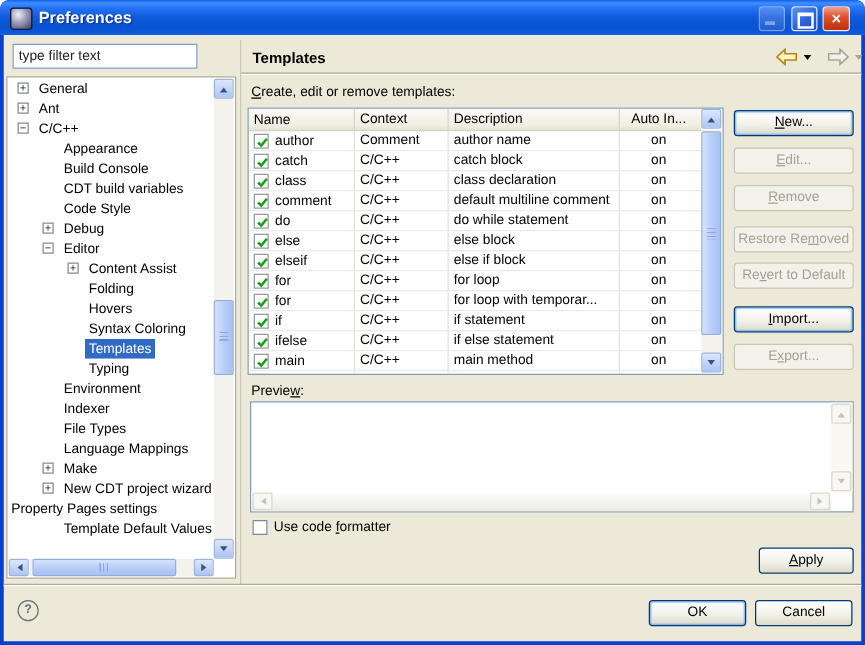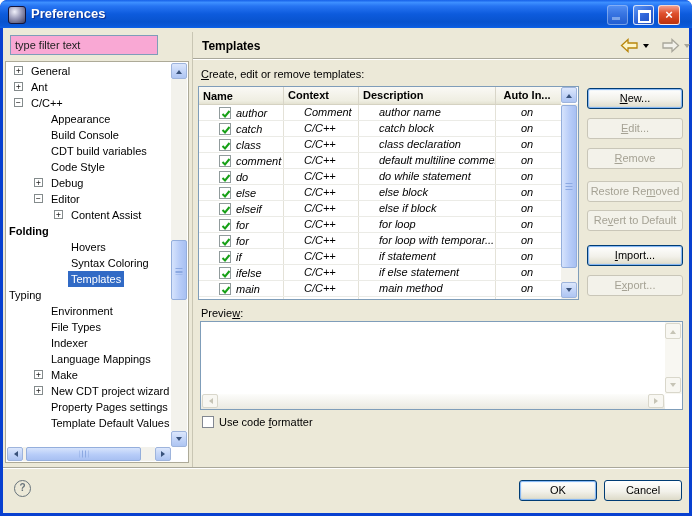--- a/index.html
+++ b/index.html
@@ -15,21 +15,21 @@
   .btn-min{left:607px;background:linear-gradient(180deg,#7FA8F2,#3E6BD6);opacity:.5;}
   .btn-min::after{content:'';position:absolute;left:4px;bottom:4px;width:8px;height:3px;background:#EAF1FF;}
   .btn-max{left:633px;background:linear-gradient(145deg,#5C96F5 0%,#2E63D8 55%,#1E4FC0 100%);}
   .btn-max::after{content:'';position:absolute;left:4px;top:4px;width:9px;height:8px;border:2px solid #fff;border-top-width:3px;}
   .btn-close{left:658px;width:22px;background:linear-gradient(180deg,#F29D8B 0%,#E0522F 40%,#C93A16 80%,#B93310 100%);
     color:#fff;font-weight:bold;font-size:13px;text-align:center;line-height:18px;}
   
   .wbody{position:absolute;left:3px;top:28px;width:686px;height:485px;background:#ECE9D8;}
   
   .filter-input{position:absolute;left:7px;top:7px;width:148px;height:20px;box-sizing:border-box;
-    border:1px solid #7F9DB9;background:#f9a8d4;font:11px "Liberation Sans",sans-serif;color:#222;padding:2px 4px;}
+    border:1px solid #7F9DB9;background:#ffffff;font:11px "Liberation Sans",sans-serif;color:#222;padding:2px 4px;}
   .tree-box{position:absolute;left:2px;top:33px;width:184px;height:402px;background:#fff;border:1px solid #ADAA98;box-sizing:border-box;}
   .tree-rows{position:absolute;left:0;top:1px;width:164px;height:384px;overflow:hidden;}
   .tree-row{position:relative;height:16px;line-height:16px;white-space:nowrap;overflow:hidden;cursor:default;}
   .expander{position:absolute;top:3px;width:9px;height:9px;border:1px solid #848B8C;background:#fff;box-sizing:border-box;
     font:8px "DejaVu Sans Mono",monospace;line-height:7px;text-align:center;color:#222;}
   .tree-label{display:inline-block;padding:0 3px;}
   .tree-row.selected .tree-label{background:var(--sel,#316AC5);color:#fff;}
   
   .sb-btn{position:absolute;box-sizing:border-box;border:1px solid #9EB4DC;border-radius:2px;
     background:linear-gradient(180deg,#DCE7FC 0%,#C1D3F7 55%,#AEC5F2 100%);display:flex;align-items:center;justify-content:center;color:#39527B;}
@@ -52,25 +52,25 @@
   .nav-icons{position:absolute;left:617px;top:10px;display:flex;align-items:center;gap:4px;}
   .caret{width:0;height:0;border:3px solid transparent;border-top:4px solid #000;margin-top:4px;}
   .caret.dis{border-top-color:#A8A69A;}
   .hsep{position:absolute;height:1px;background:#A9A79A;box-shadow:0 1px 0 #FFFFFF;}
   
   .create-label{position:absolute;left:198px;top:40px;}
   u{text-decoration:underline;}
   
   .tmpl-table{position:absolute;left:195px;top:58px;width:381px;height:214px;background:#fff;border:1px solid #7F9DB9;box-sizing:border-box;overflow:hidden;}
   .thead{position:absolute;left:0;top:0;right:17px;height:17px;display:flex;
-    background:linear-gradient(180deg,#FAF9F5 0%,#EFEEE2 80%,#E4E2D2 100%);border-bottom:1px solid #D5D2C2;font-weight:bold;}
+    background:linear-gradient(180deg,#FAF9F5 0%,#EFEEE2 80%,#E4E2D2 100%);border-bottom:1px solid #D5D2C2;}
   .th{box-sizing:border-box;padding:2px 4px;border-right:1px solid #D8D5C8;white-space:nowrap;overflow:hidden;}
   .tbody{position:absolute;left:0;top:18px;right:17px;bottom:0;overflow:hidden;}
   .trow{display:flex;height:15px;line-height:14px;border-bottom:1px solid #EBEBE6;}
-  .td{box-sizing:border-box;padding:0 20px;border-right:1px solid #E4E2D8;white-space:nowrap;overflow:hidden;font-style:italic;}
+  .td{box-sizing:border-box;padding:0 4px;border-right:1px solid #E4E2D8;white-space:nowrap;overflow:hidden;}
   .c-name{width:85px;display:flex;align-items:center;gap:5px;}
   .c-ctx{width:75px;}
   .c-desc{width:137px;}
   .c-auto{width:62px;text-align:center;border-right:none;}
   .chk{width:12px;height:12px;flex:0 0 12px;border:1px solid #919B9C;background:#fff;box-sizing:border-box;position:relative;}
   .chk svg{position:absolute;left:0;top:0;}
   .tbl-vscroll{position:absolute;top:17px;right:0;bottom:0;width:17px;background:#F3F2EC;}
   
   .side-btn{position:absolute;left:584px;width:96px;height:21px;box-sizing:border-box;border-radius:3px;text-align:center;line-height:19px;
     border:1px solid #003C74;background:linear-gradient(180deg,#FFFFFF 0%,#F2F1EA 55%,#DDDAC8 100%);cursor:default;}
@@ -117,32 +117,32 @@
           <div class="tree-row" style="padding-left: 22px;"><span class="expander" style="left: 8px;">+</span><span class="tree-label">General</span></div>
           <div class="tree-row" style="padding-left: 22px;"><span class="expander" style="left: 8px;">+</span><span class="tree-label">Ant</span></div>
           <div class="tree-row" style="padding-left: 22px;"><span class="expander" style="left: 8px;">−</span><span class="tree-label">C/C++</span></div>
           <div class="tree-row" style="padding-left: 42px;"><span class="tree-label">Appearance</span></div>
           <div class="tree-row" style="padding-left: 42px;"><span class="tree-label">Build Console</span></div>
           <div class="tree-row" style="padding-left: 42px;"><span class="tree-label">CDT build variables</span></div>
           <div class="tree-row" style="padding-left: 42px;"><span class="tree-label">Code Style</span></div>
           <div class="tree-row" style="padding-left: 42px;"><span class="expander" style="left: 28px;">+</span><span class="tree-label">Debug</span></div>
           <div class="tree-row" style="padding-left: 42px;"><span class="expander" style="left: 28px;">−</span><span class="tree-label">Editor</span></div>
           <div class="tree-row" style="padding-left: 62px;"><span class="expander" style="left: 48px;">+</span><span class="tree-label">Content Assist</span></div>
-          <div class="tree-row" style=" font-weight: bold;"><span class="tree-label">Folding</span></div>
+          <div class="tree-row" style="padding-left: 62px;"><span class="tree-label">Folding</span></div>
           <div class="tree-row" style="padding-left: 62px;"><span class="tree-label">Hovers</span></div>
           <div class="tree-row" style="padding-left: 62px;"><span class="tree-label">Syntax Coloring</span></div>
           <div class="tree-row selected" style="padding-left: 62px;"><span class="tree-label">Templates</span></div>
-          <div class="tree-row" style=""><span class="tree-label">Typing</span></div>
+          <div class="tree-row" style="padding-left: 62px;"><span class="tree-label">Typing</span></div>
           <div class="tree-row" style="padding-left: 42px;"><span class="tree-label">Environment</span></div>
+          <div class="tree-row" style="padding-left: 42px;"><span class="tree-label">Indexer</span></div>
           <div class="tree-row" style="padding-left: 42px;"><span class="tree-label">File Types</span></div>
-          <div class="tree-row" style="padding-left: 42px;"><span class="tree-label">Indexer</span></div>
           <div class="tree-row" style="padding-left: 42px;"><span class="tree-label">Language Mappings</span></div>
           <div class="tree-row" style="padding-left: 42px;"><span class="expander" style="left: 28px;">+</span><span class="tree-label">Make</span></div>
           <div class="tree-row" style="padding-left: 42px;"><span class="expander" style="left: 28px;">+</span><span class="tree-label">New CDT project wizard</span></div>
-          <div class="tree-row" style="padding-left: 42px;"><span class="tree-label">Property Pages settings</span></div>
+          <div class="tree-row" style=""><span class="tree-label">Property Pages settings</span></div>
           <div class="tree-row" style="padding-left: 42px;"><span class="tree-label">Template Default Values</span></div>
         </div>
 
       <div class="sb-track" style="right:1px;top:17px;width:16px;bottom:31px;"></div>
       <div class="sb-btn" style="right:1px;top:1px;width:16px;height:16px;">
           <span class="tri tri-up"></span>
         </div>
       <div class="sb-btn" style="right:1px;bottom:15px;width:16px;height:16px;">
           <span class="tri tri-down"></span>
         </div>
@@ -387,20 +387,21 @@
             <span class="tri tri-right"></span>
           </div>
       </div>
     </div>
 
     <div class="fmt-row">
       <span class="chk-empty"></span>
       <span>Use code <u>f</u>ormatter</span>
     </div>
 
+    <div class="pbtn" id="btn-apply"><u>A</u>pply</div>
 
     <div class="hsep" style="left:0;top:439px;width:686px;"></div>
 
     <div class="help-icon">?</div>
     <div class="pbtn default-btn" id="btn-ok">OK</div>
     <div class="pbtn" id="btn-cancel">Cancel</div>
 
   </div>
 </div>
 

